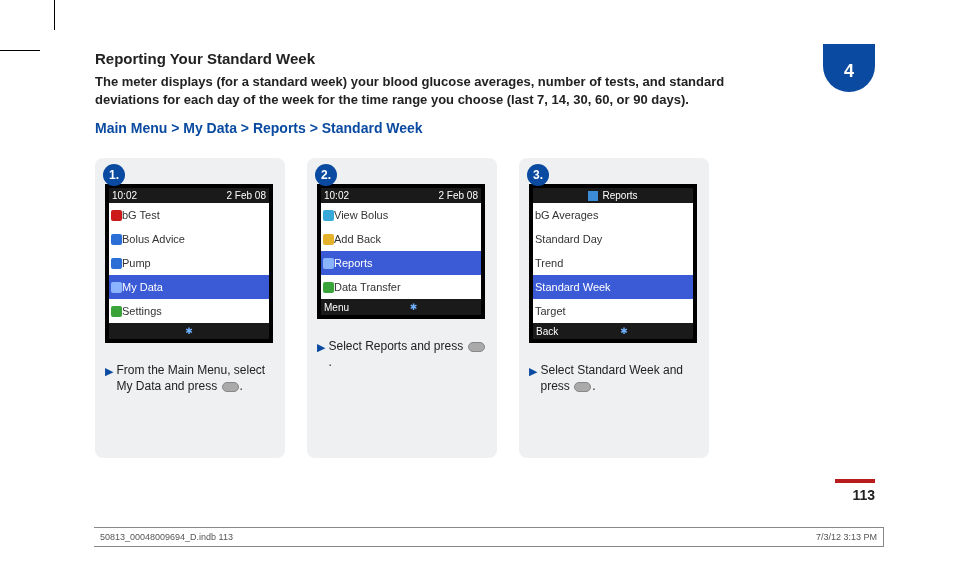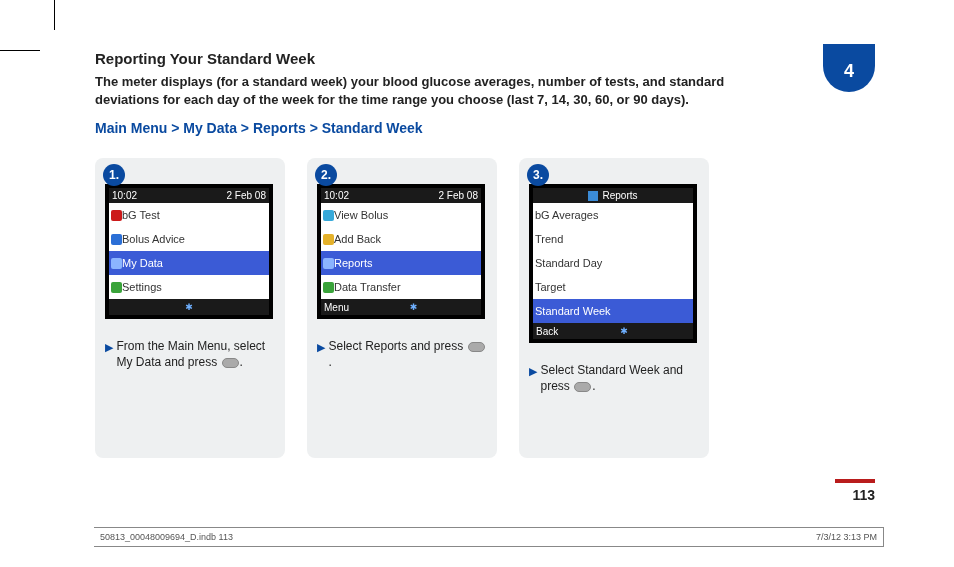--- a/index.html
+++ b/index.html
@@ -207,20 +207,24 @@
           </div>
           <div class="menu">
             <div class="row">
               <span class="ic" style="background: rgb(204, 26, 26);"></span>
               <span>bG Test</span>
             </div>
             <div class="row">
               <span class="ic" style="background: rgb(43, 111, 214);"></span>
               <span>Bolus Advice</span>
             </div>
+            <div class="row">
+              <span class="ic" style="background: rgb(43, 111, 214);"></span>
+              <span>Pump</span>
+            </div>
             <div class="row sel">
               <span class="ic" style="background: rgb(139, 180, 255);"></span>
               <span>My Data</span>
             </div>
             <div class="row">
               <span class="ic" style="background: rgb(58, 163, 58);"></span>
               <span>Settings</span>
             </div>
           </div>
           <div class="footbar">
@@ -275,30 +279,30 @@
         <div class="shot">
           <div class="title-bar">
             <span style="width: 10px; height: 10px; background: rgb(59, 139, 214); display: inline-block;"></span>
             <span>Reports</span>
           </div>
           <div class="menu">
             <div class="row">
               <span>bG Averages</span>
             </div>
             <div class="row">
+              <span>Standard Day</span>
+            </div>
+            <div class="row">
               <span>Trend</span>
-            </div>
-            <div class="row">
-              <span>Standard Day</span>
-            </div>
-            <div class="row">
-              <span>Target</span>
             </div>
             <div class="row sel">
               <span>Standard Week</span>
+            </div>
+            <div class="row">
+              <span>Target</span>
             </div>
           </div>
           <div class="footbar">
             <span>Back</span>
             <span class="bt">✱</span>
             <span></span>
           </div>
         </div>
         <div class="caption">
           <span class="arrow">▶</span>

